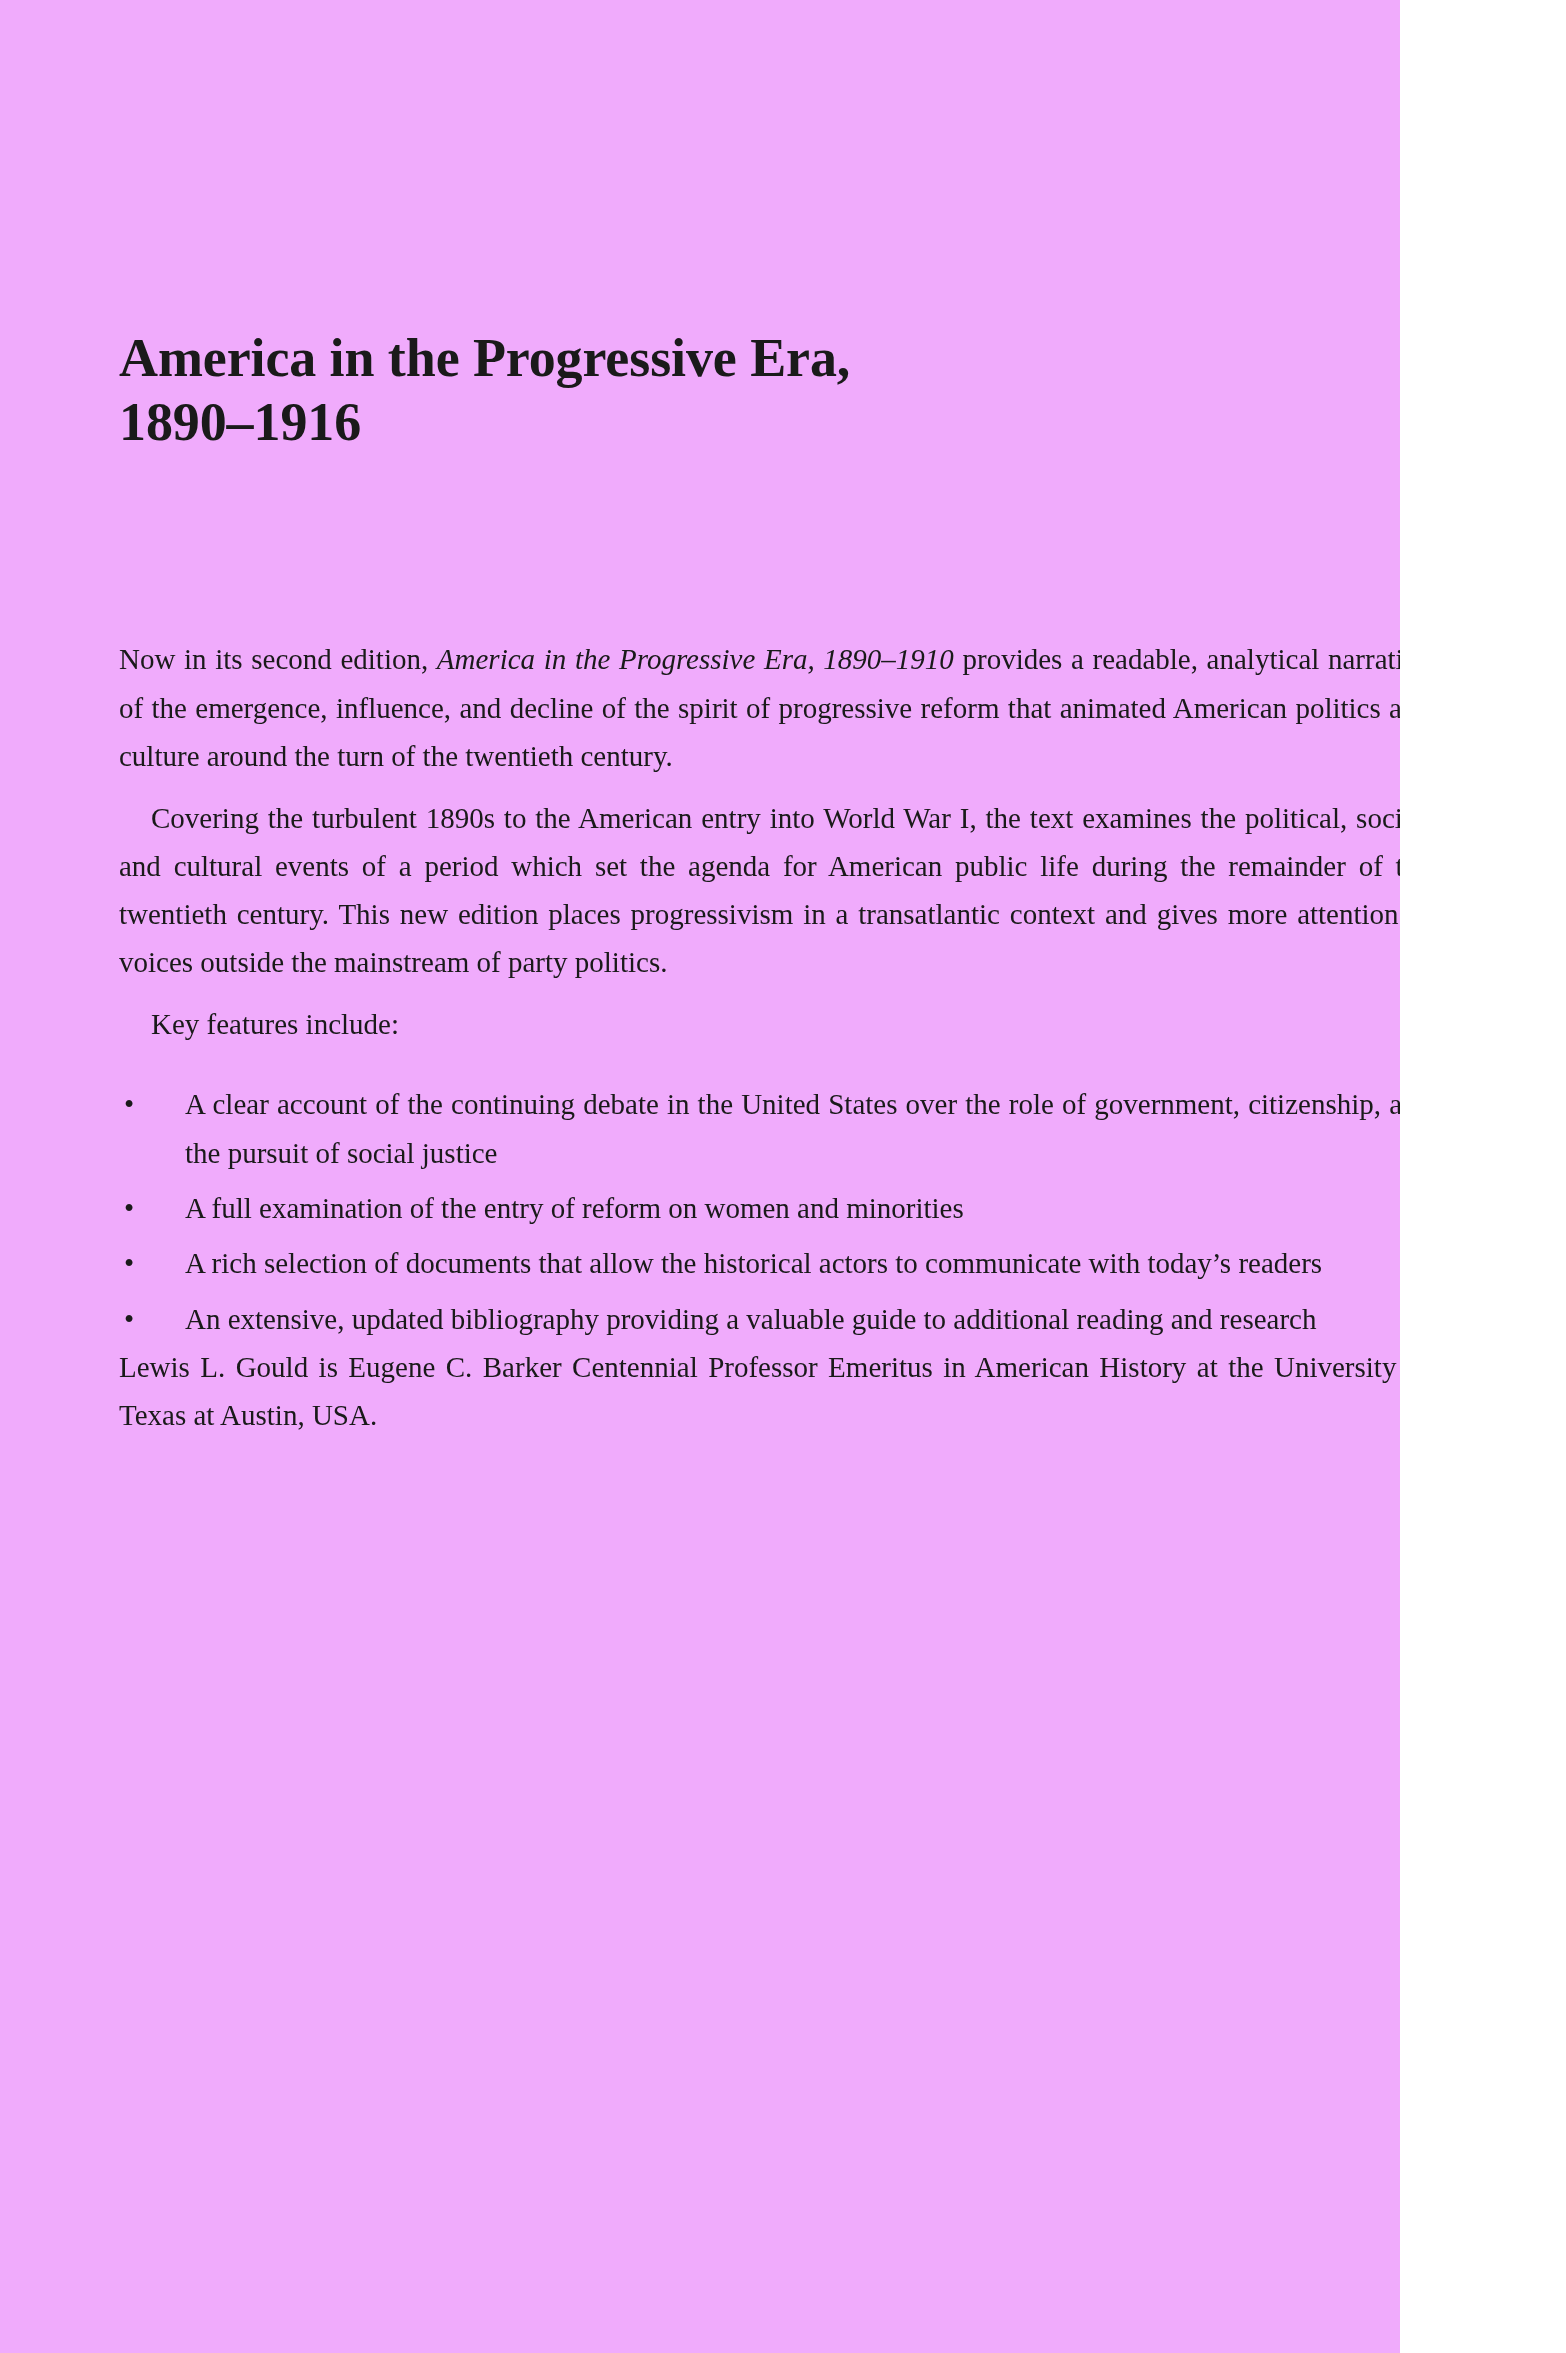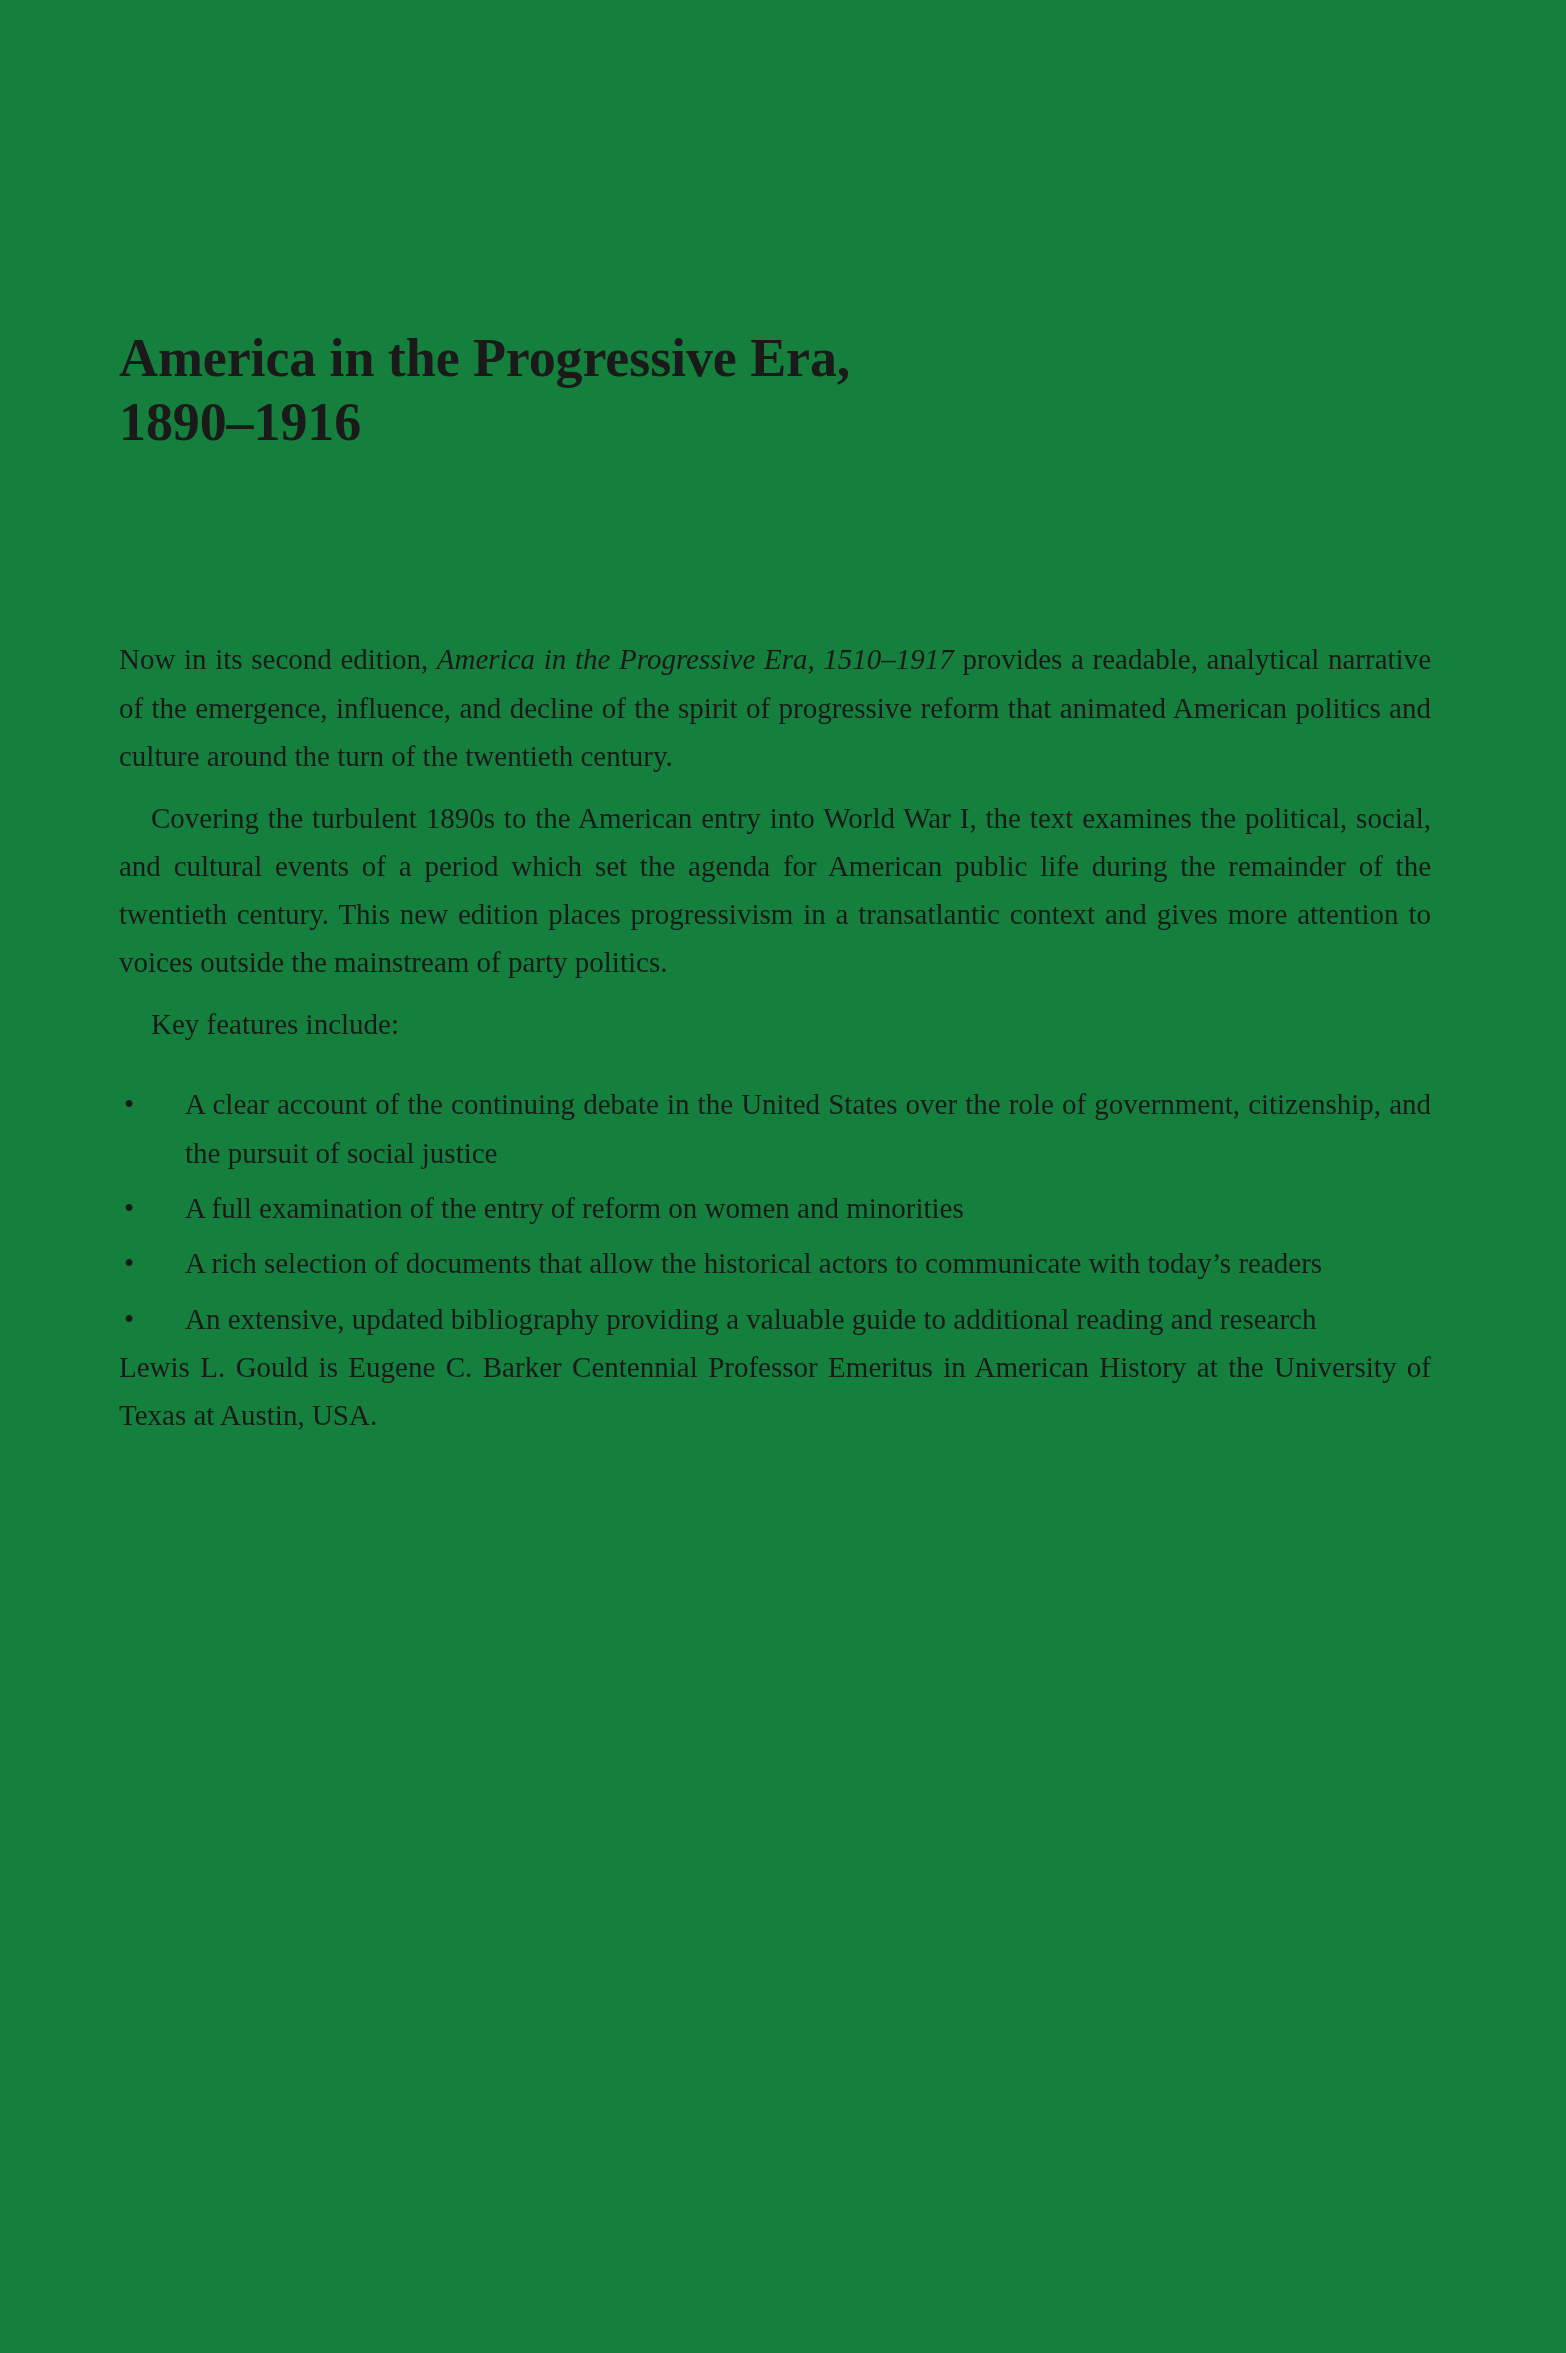--- a/index.html
+++ b/index.html
@@ -3,23 +3,23 @@
 <meta charset="utf-8">
 <style>
   html, body {
     margin: 0;
     padding: 0;
     background: #ffffff;
   }
 
   .page {
     position: relative;
-    width: 1566px;
+    width: 1400px;
     height: 2354px;
-    background: #15803d;
+    background: #f0abfc;
     overflow: hidden;
     box-sizing: border-box;
   }
 
   
   .content {
     position: absolute;
     left: 119px;
     top: 0;
     width: 1312px;
@@ -119,21 +119,21 @@
 <div class="page">
   <div class="content">
 
     <h1 class="book-title">
       <span>America in the Progressive Era,</span><br>
       <span>1890–1916</span>
     </h1>
 
     <div class="blurb">
 
-      <p class="body"><span>Now in its second edition, </span><em class="book-ref">America in the Progressive Era, 1510–1917</em><span> provides a readable, analytical narrative of the emergence, influence, and decline of the spirit of progressive reform that animated American politics and culture around the turn of the twentieth century.</span></p>
+      <p class="body"><span>Now in its second edition, </span><em class="book-ref">America in the Progressive Era, 1890–1910</em><span> provides a readable, analytical narrative of the emergence, influence, and decline of the spirit of progressive reform that animated American politics and culture around the turn of the twentieth century.</span></p>
 
       <p class="body indented">Covering the turbulent 1890s to the American entry into World War I, the text examines the political, social, and cultural events of a period which set the agenda for American public life during the remainder of the twentieth century. This new edition places progressivism in a transatlantic context and gives more attention to voices outside the mainstream of party politics.</p>
 
       <p class="body indented gap-before">Key features include:</p>
 
       <ul class="bullets">
         <li>
           <span class="bullet-dot">•</span>
           <span class="li-text">A clear account of the continuing debate in the United States over the role of government, citizenship, and the pursuit of social justice</span>
         </li>

